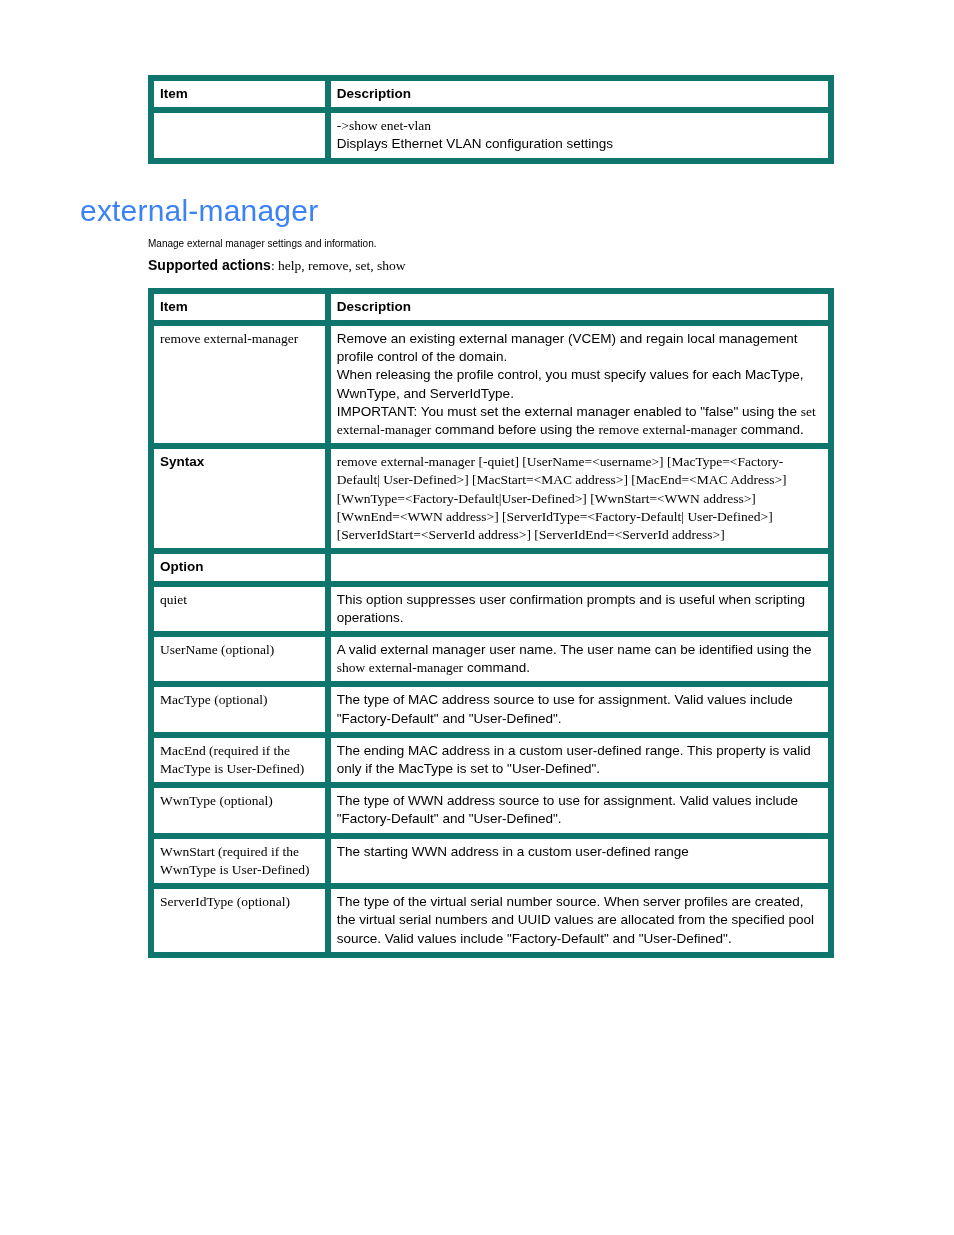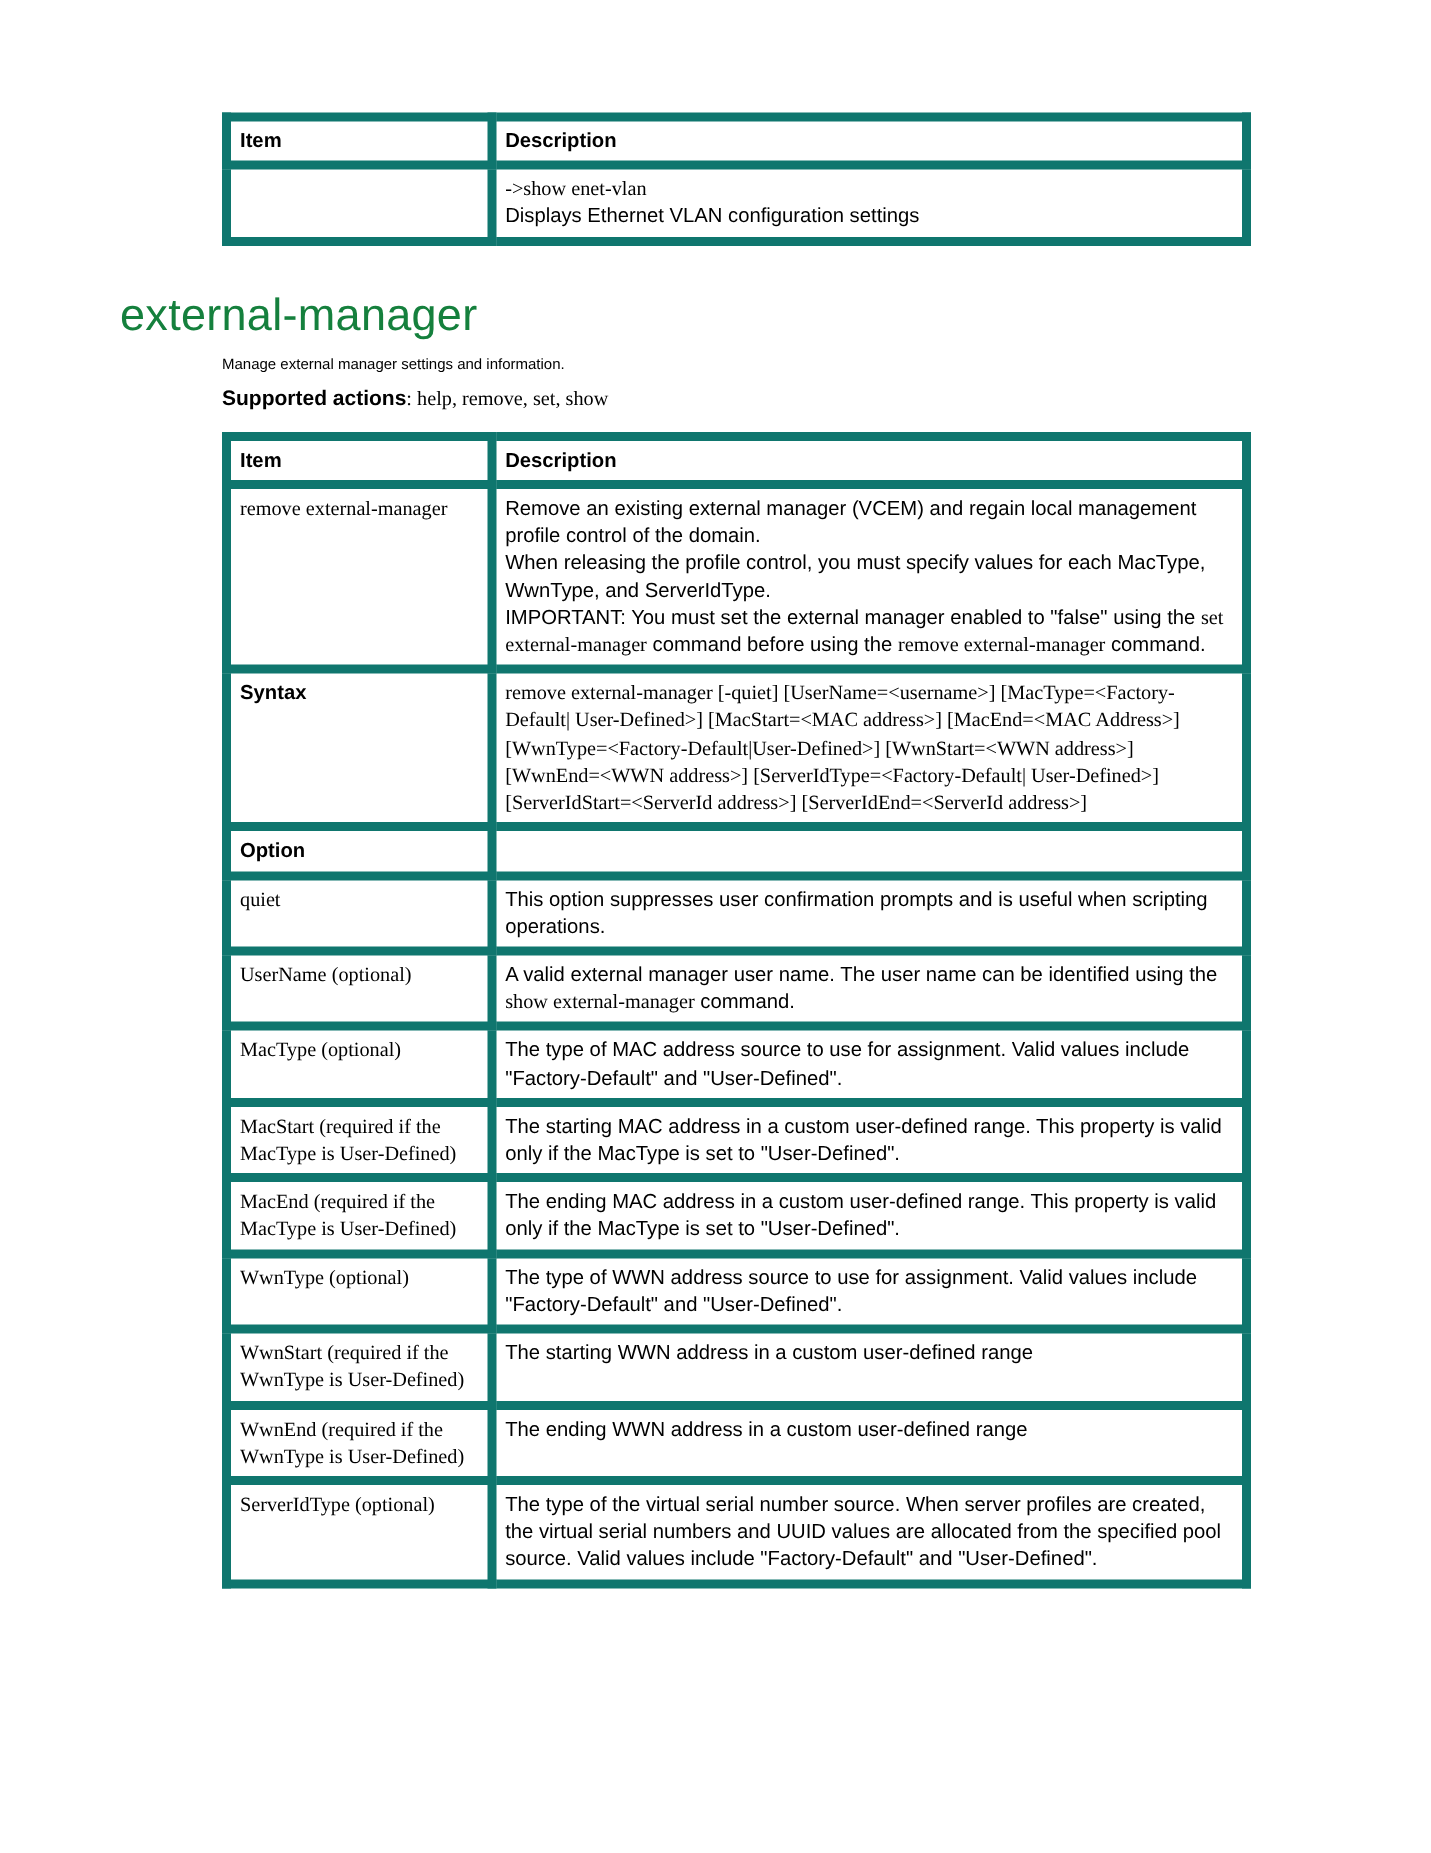--- a/index.html
+++ b/index.html
@@ -45,21 +45,21 @@
       width: 74%;
     }
     code, .mono {
       font-family: Liberation Serif, serif;
       font-size: 13.5px;
     }
     h1.section-title {
       font-family: "Helvetica Neue Light", "Helvetica Light", "HelveticaNeue-Light", Arial, sans-serif;
       font-weight: 300;
       font-size: 30px;
-      color: #15803d;
+      color: #3b82f6;
       margin: 30px 0 10px 0;
       letter-spacing: 0.2px;
     }
     .section-intro {
       margin-left: 68px;
       margin-bottom: 8px;
       font-size: 10px;
     }
     .supported {
       margin-left: 68px;
@@ -129,39 +129,31 @@
       <td class="mono">UserName (optional)</td>
       <td>
         <span>A valid external manager user name. The user name can be identified using the </span><span class="mono">show external-manager</span><span> command.</span>
       </td>
     </tr>
     <tr>
       <td class="mono">MacType (optional)</td>
       <td>The type of MAC address source to use for assignment. Valid values include "Factory-Default" and "User-Defined".</td>
     </tr>
     <tr>
-      <td class="mono">MacStart (required if the MacType is User-Defined)</td>
-      <td>The starting MAC address in a custom user-defined range. This property is valid only if the MacType is set to "User-Defined".</td>
-    </tr>
-    <tr>
       <td class="mono">MacEnd (required if the MacType is User-Defined)</td>
       <td>The ending MAC address in a custom user-defined range. This property is valid only if the MacType is set to "User-Defined".</td>
     </tr>
     <tr>
       <td class="mono">WwnType (optional)</td>
       <td>The type of WWN address source to use for assignment. Valid values include "Factory-Default" and "User-Defined".</td>
     </tr>
     <tr>
       <td class="mono">WwnStart (required if the WwnType is User-Defined)</td>
       <td>The starting WWN address in a custom user-defined range</td>
     </tr>
     <tr>
-      <td class="mono">WwnEnd (required if the WwnType is User-Defined)</td>
-      <td>The ending WWN address in a custom user-defined range</td>
-    </tr>
-    <tr>
       <td class="mono">ServerIdType (optional)</td>
       <td>The type of the virtual serial number source. When server profiles are created, the virtual serial numbers and UUID values are allocated from the specified pool source. Valid values include "Factory-Default" and "User-Defined".</td>
     </tr>
   </tbody>
     </table>
 
 </div>
 
 </body></html>

